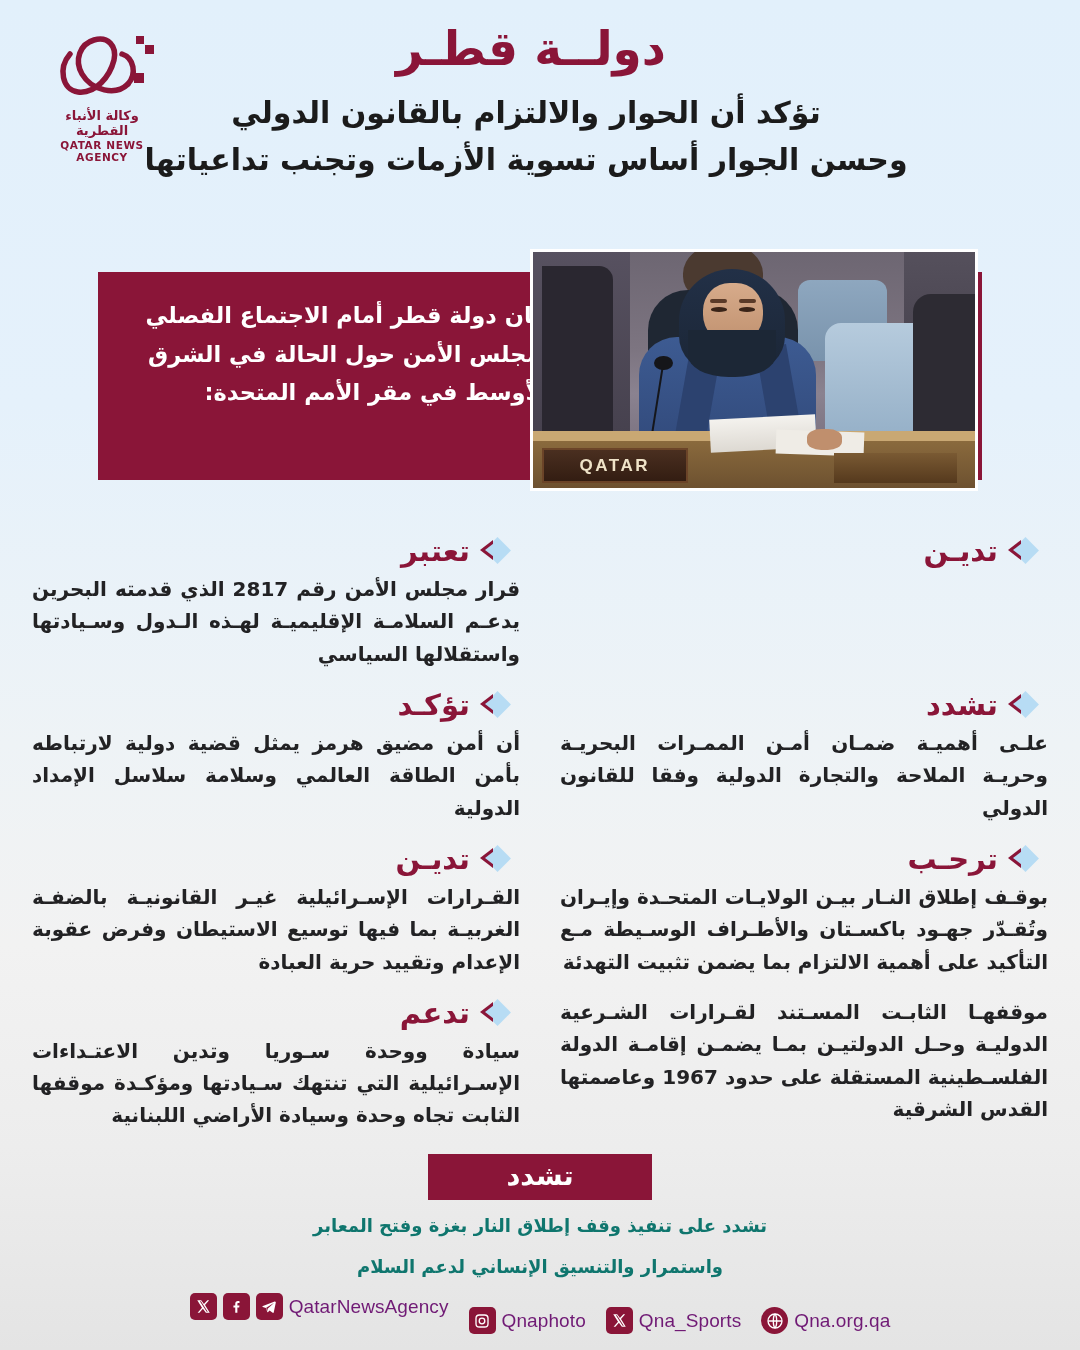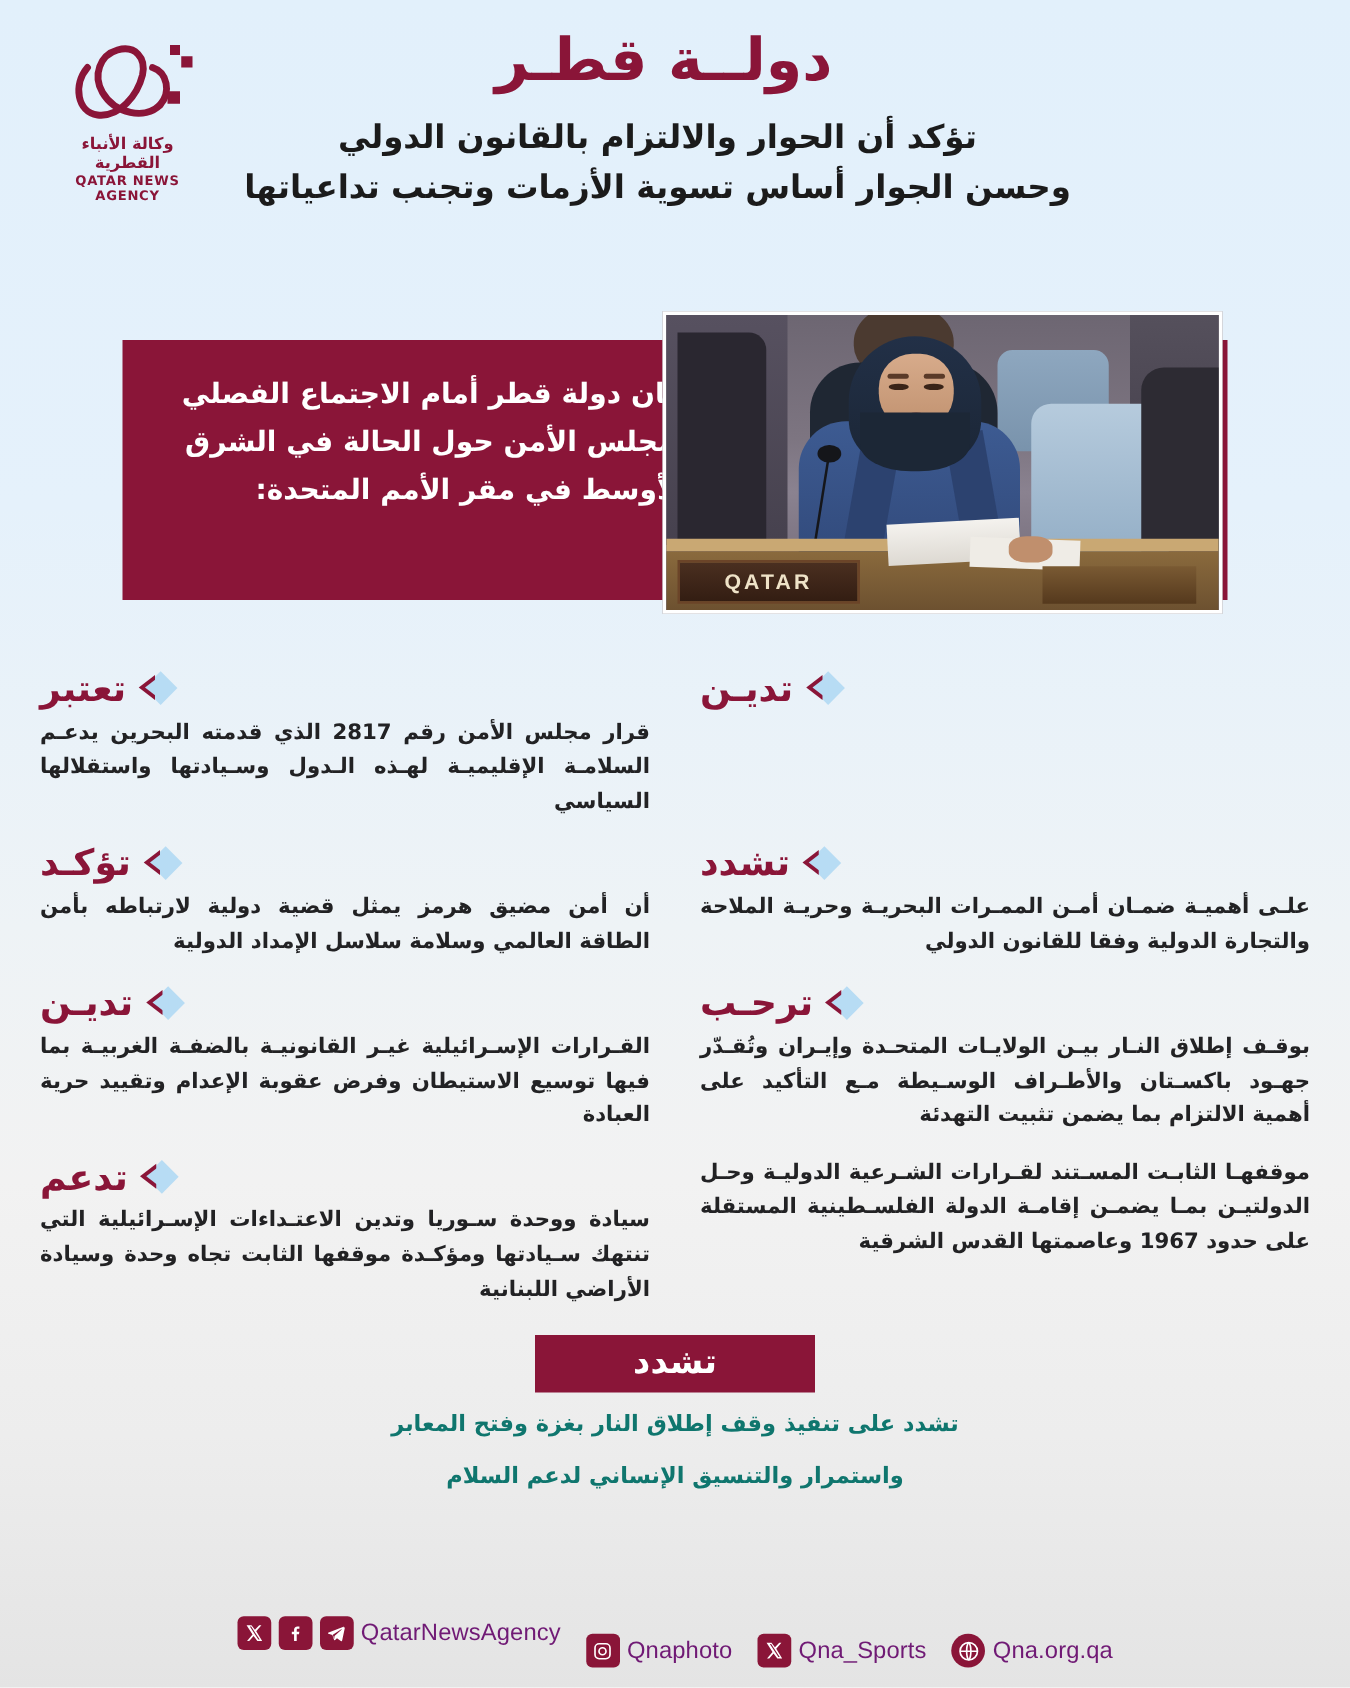--- a/index.html
+++ b/index.html
@@ -41,21 +41,21 @@
   }
 
   .subtitle-wrap {
     text-align: center;
     margin-top: 14px;
     padding-right: 28px;
   }
 
   .subtitle-line {
     color: #1b1b1b;
-    font-size: 26px;
+    font-size: 30px;
     font-weight: bold;
     line-height: 1.55;
   }
 
   
   .logo {
     position: absolute;
     top: 28px;
     left: 38px;
     width: 128px;
@@ -160,21 +160,21 @@
     column-gap: 28px;
     row-gap: 6px;
   }
 
   .item { padding: 8px 6px 4px 6px; }
 
   .item-head {
     display: flex;
     flex-direction: row;
     align-items: center;
-    justify-content: flex-end;
+    justify-content: flex-start;
     gap: 10px;
     margin-bottom: 4px;
   }
 
   .item-title {
     color: #8a1538;
     font-size: 29px;
     font-weight: bold;
     letter-spacing: 0.5px;
     line-height: 1.2;
@@ -197,21 +197,21 @@
   .marker .chev2 {
     position: absolute; left: 5px; top: 3px;
     width: 0; height: 0;
     border-top: 10.5px solid transparent;
     border-bottom: 10.5px solid transparent;
     border-right: 13px solid #b7dcf4;
   }
 
   .item-body {
     color: #222224;
-    font-size: 17px;
+    font-size: 20px;
     font-weight: bold;
     line-height: 1.62;
     text-align: justify;
     text-align-last: right;
     direction: rtl;
   }
 
   
   .emph { margin-top: 18px; text-align: center; }
   .emph-badge {

